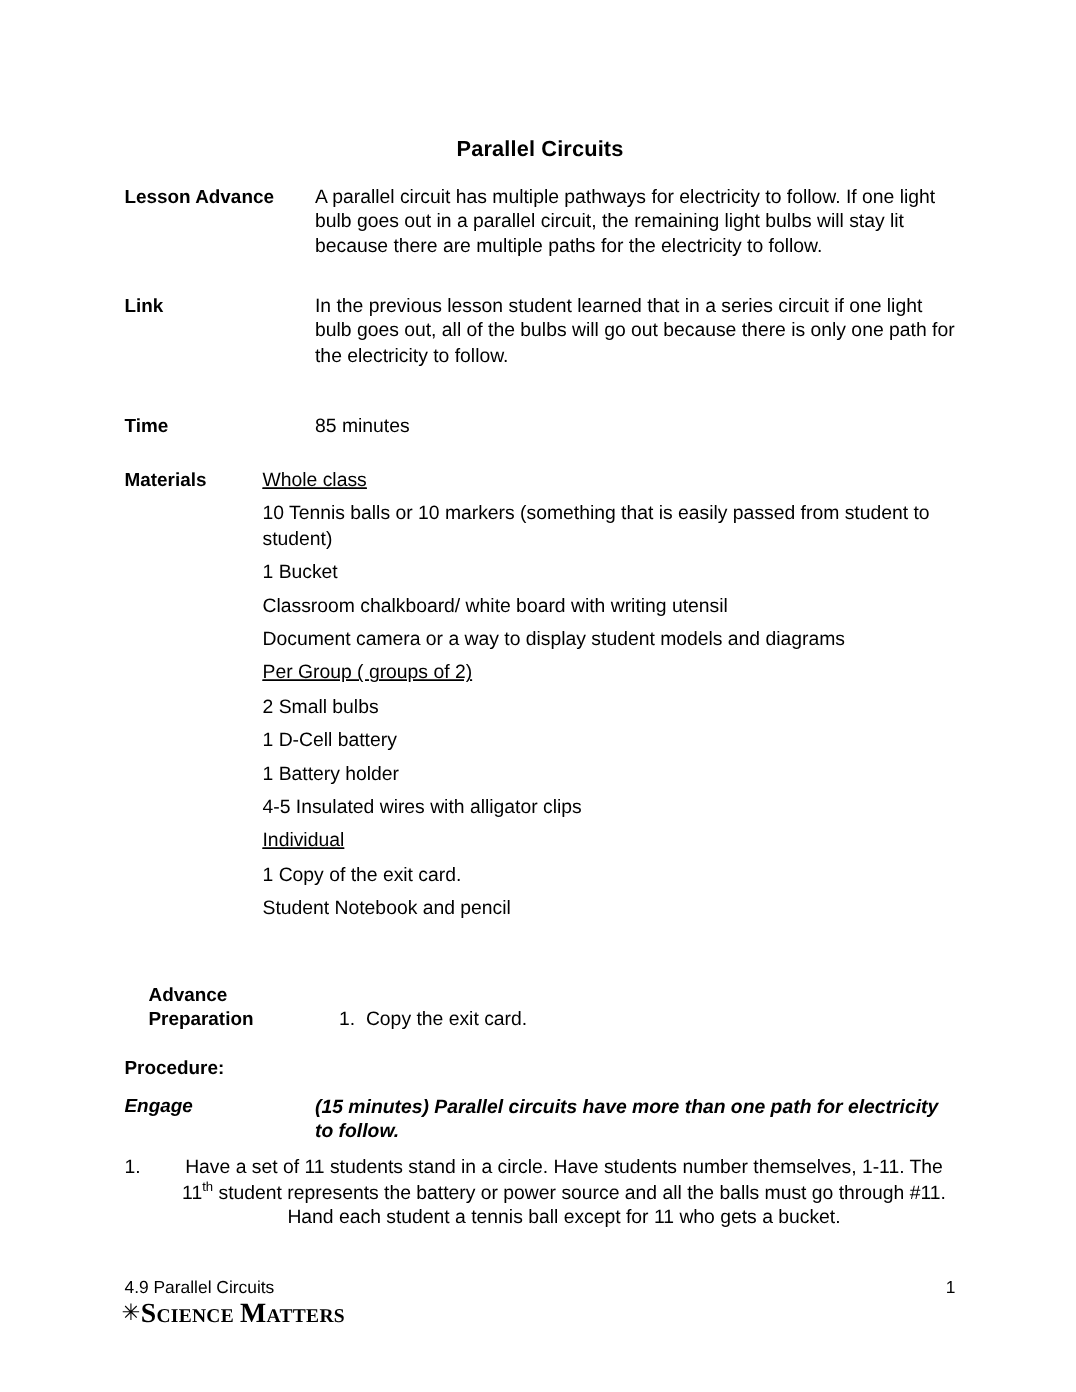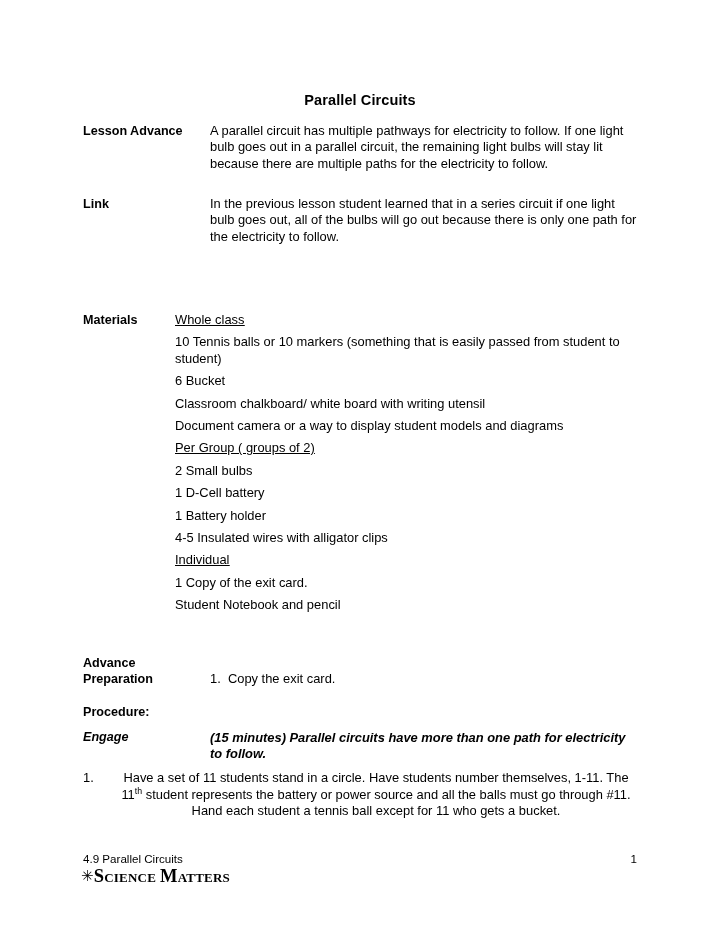--- a/index.html
+++ b/index.html
@@ -174,41 +174,47 @@
     </div>
   </div>
 
   <div class="row" style="top:196px;">
     <div class="label">Link</div>
     <div class="body">
       <p>In the previous lesson student learned that in a series circuit if one light bulb goes out, all of the bulbs will go out because there is only one path for the electricity to follow.</p>
     </div>
   </div>
 
+  <div class="row" style="top:276px;">
+    <div class="label">Time</div>
+    <div class="body">
+      <p>85 minutes</p>
+    </div>
+  </div>
 
   <div class="row" style="top:312px;">
     <div class="label">Materials</div>
     <div class="mat-list" id="materials-list">
         <div class="item mat-head"><span style="text-decoration: underline;">Whole class</span></div>
         <div class="item"><span>10 Tennis balls or 10 markers (something that is easily passed from student to student)</span></div>
-        <div class="item"><span>6 Bucket</span></div>
+        <div class="item"><span>1 Bucket</span></div>
         <div class="item"><span>Classroom chalkboard/ white board with writing utensil</span></div>
         <div class="item"><span>Document camera or a way to display student models and diagrams</span></div>
         <div class="item mat-head"><span style="text-decoration: underline;">Per Group ( groups of 2)</span></div>
         <div class="item"><span>2 Small bulbs</span></div>
         <div class="item"><span>1 D-Cell battery</span></div>
         <div class="item"><span>1 Battery holder</span></div>
         <div class="item"><span>4-5 Insulated wires with alligator clips</span></div>
         <div class="item mat-head"><span style="text-decoration: underline;">Individual</span></div>
         <div class="item"><span>1 Copy of the exit card.</span></div>
         <div class="item"><span>Student Notebook and pencil</span></div>
       </div>
   </div>
 
-  <div class="row" style="top:655px;">
+  <div class="row" style="top:655px;margin-left:16px;">
     <div class="label">
       <div>Advance</div>
       <div>Preparation</div>
     </div>
     <div class="body" style="padding-top:16px;">
       <p><span>1.</span>&nbsp;&nbsp;<span>Copy the exit card.</span></p>
     </div>
   </div>
 
   <div class="proc-heading" style="top:705px;text-align:center;">Procedure:</div>

